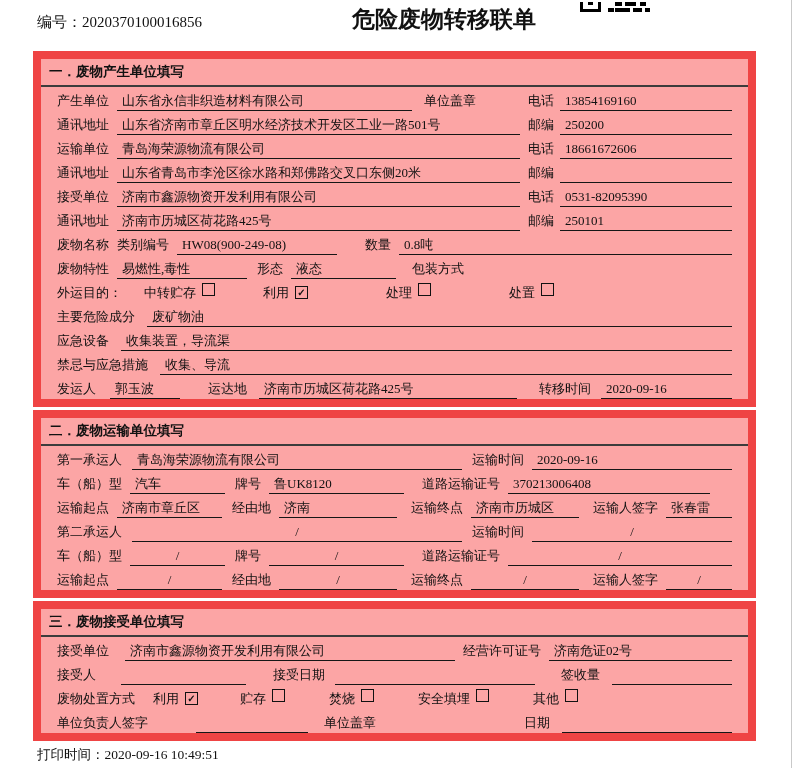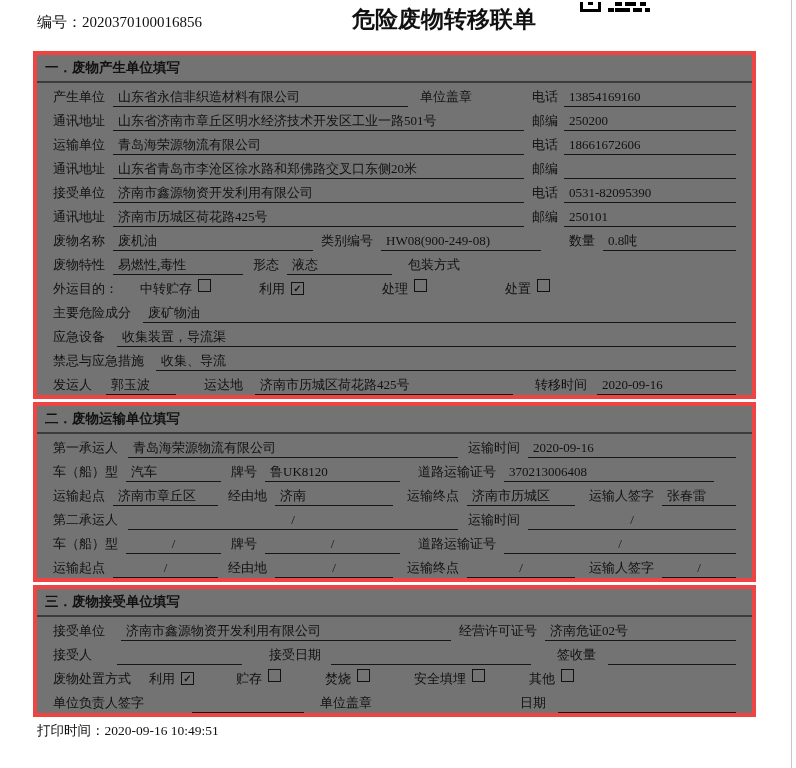--- a/index.html
+++ b/index.html
@@ -9,21 +9,21 @@
   }
   .pageline{position:absolute;left:791px;top:0;width:1px;height:768px;background:#c9c9c9;}
   .hdr{position:relative;height:51px;}
   .doc-no{position:absolute;left:37px;top:13px;font-size:15px;white-space:nowrap;}
   .title{
     text-align:center;padding-left:92px;padding-top:4px;
     font-family:"Liberation Sans","DejaVu Sans",sans-serif;font-weight:bold;font-size:23px;
   }
   .qr{position:absolute;left:580px;top:0;width:70px;height:10px;}
   .content{margin-left:33px;width:723px;}
-  .box{border:4px solid #ef4444;margin-bottom:3px;background:#737373;}
+  .box{border:8px solid #ef4444;margin-bottom:3px;background:#fca5a5;}
   .sec-h{
     font-family:"Liberation Sans","DejaVu Sans",sans-serif;font-weight:bold;font-size:13.5px;
     height:26px;line-height:26px;border-bottom:2px solid #3c3c3c;padding:0 8px;
   }
   .row{display:flex;align-items:flex-end;height:24px;padding:0 16px;box-sizing:border-box;}
   .notice{height:30px;align-items:center;border-bottom:2px solid #3c3c3c;}
   .lbl{white-space:nowrap;line-height:20px;flex:0 0 auto;}
   .val{
     border-bottom:1px solid #161616;line-height:19px;padding:0 5px;
     white-space:nowrap;box-sizing:border-box;flex:0 0 auto;
@@ -110,21 +110,20 @@
 
       <div class="row">
         <span class="lbl">通讯地址</span>
         <span class="val f" style="margin-left:8px;">济南市历城区荷花路425号</span>
         <span class="lbl" style="margin-left:8px;">邮编</span>
         <span class="val" style="width:172px;margin-left:6px;">250101</span>
       </div>
 
       <div class="row">
         <span class="lbl">废物名称</span>
-        <span class="val" style="width:200px;margin-left:8px;">废机油</span>
         <span class="lbl" style="margin-left:8px;">类别编号</span>
         <span class="val" style="width:160px;margin-left:8px;">HW08(900-249-08)</span>
         <span class="lbl" style="margin-left:28px;">数量</span>
         <span class="val f" style="margin-left:8px;">0.8吨</span>
       </div>
 
       <div class="row">
         <span class="lbl">废物特性</span>
         <span class="val" style="width:130px;margin-left:8px;">易燃性,毒性</span>
         <span class="lbl" style="margin-left:10px;">形态</span>

